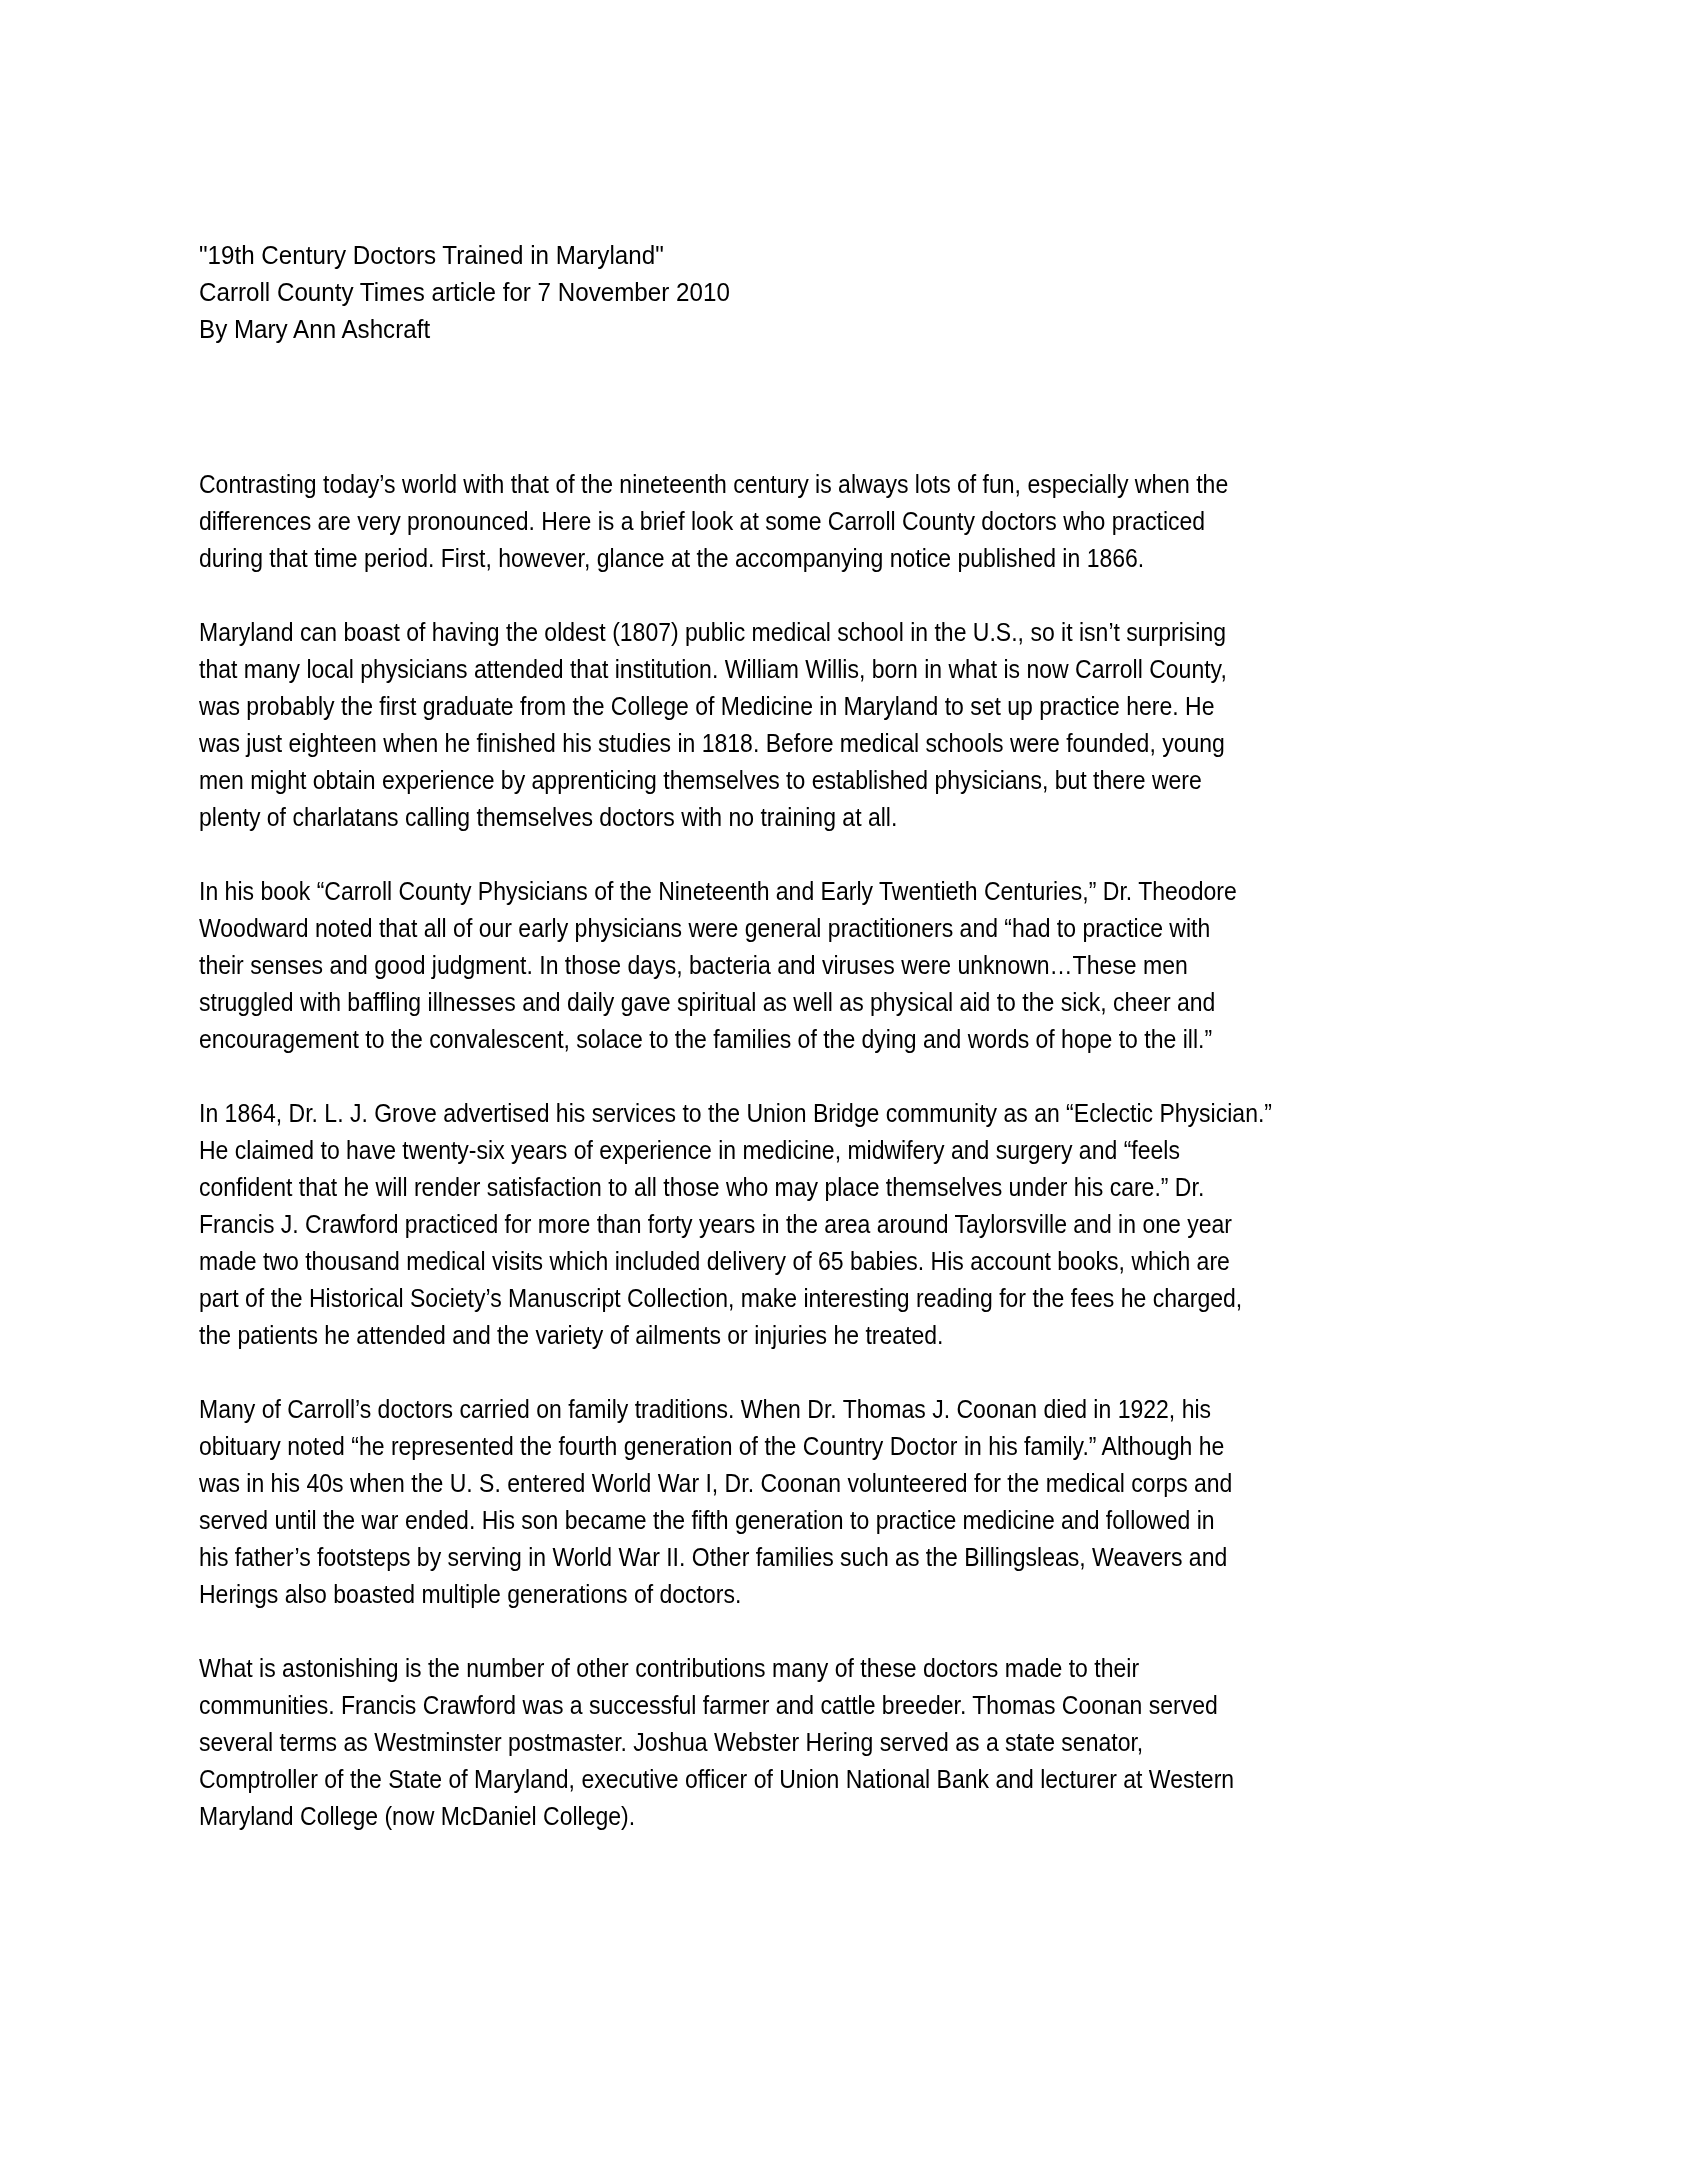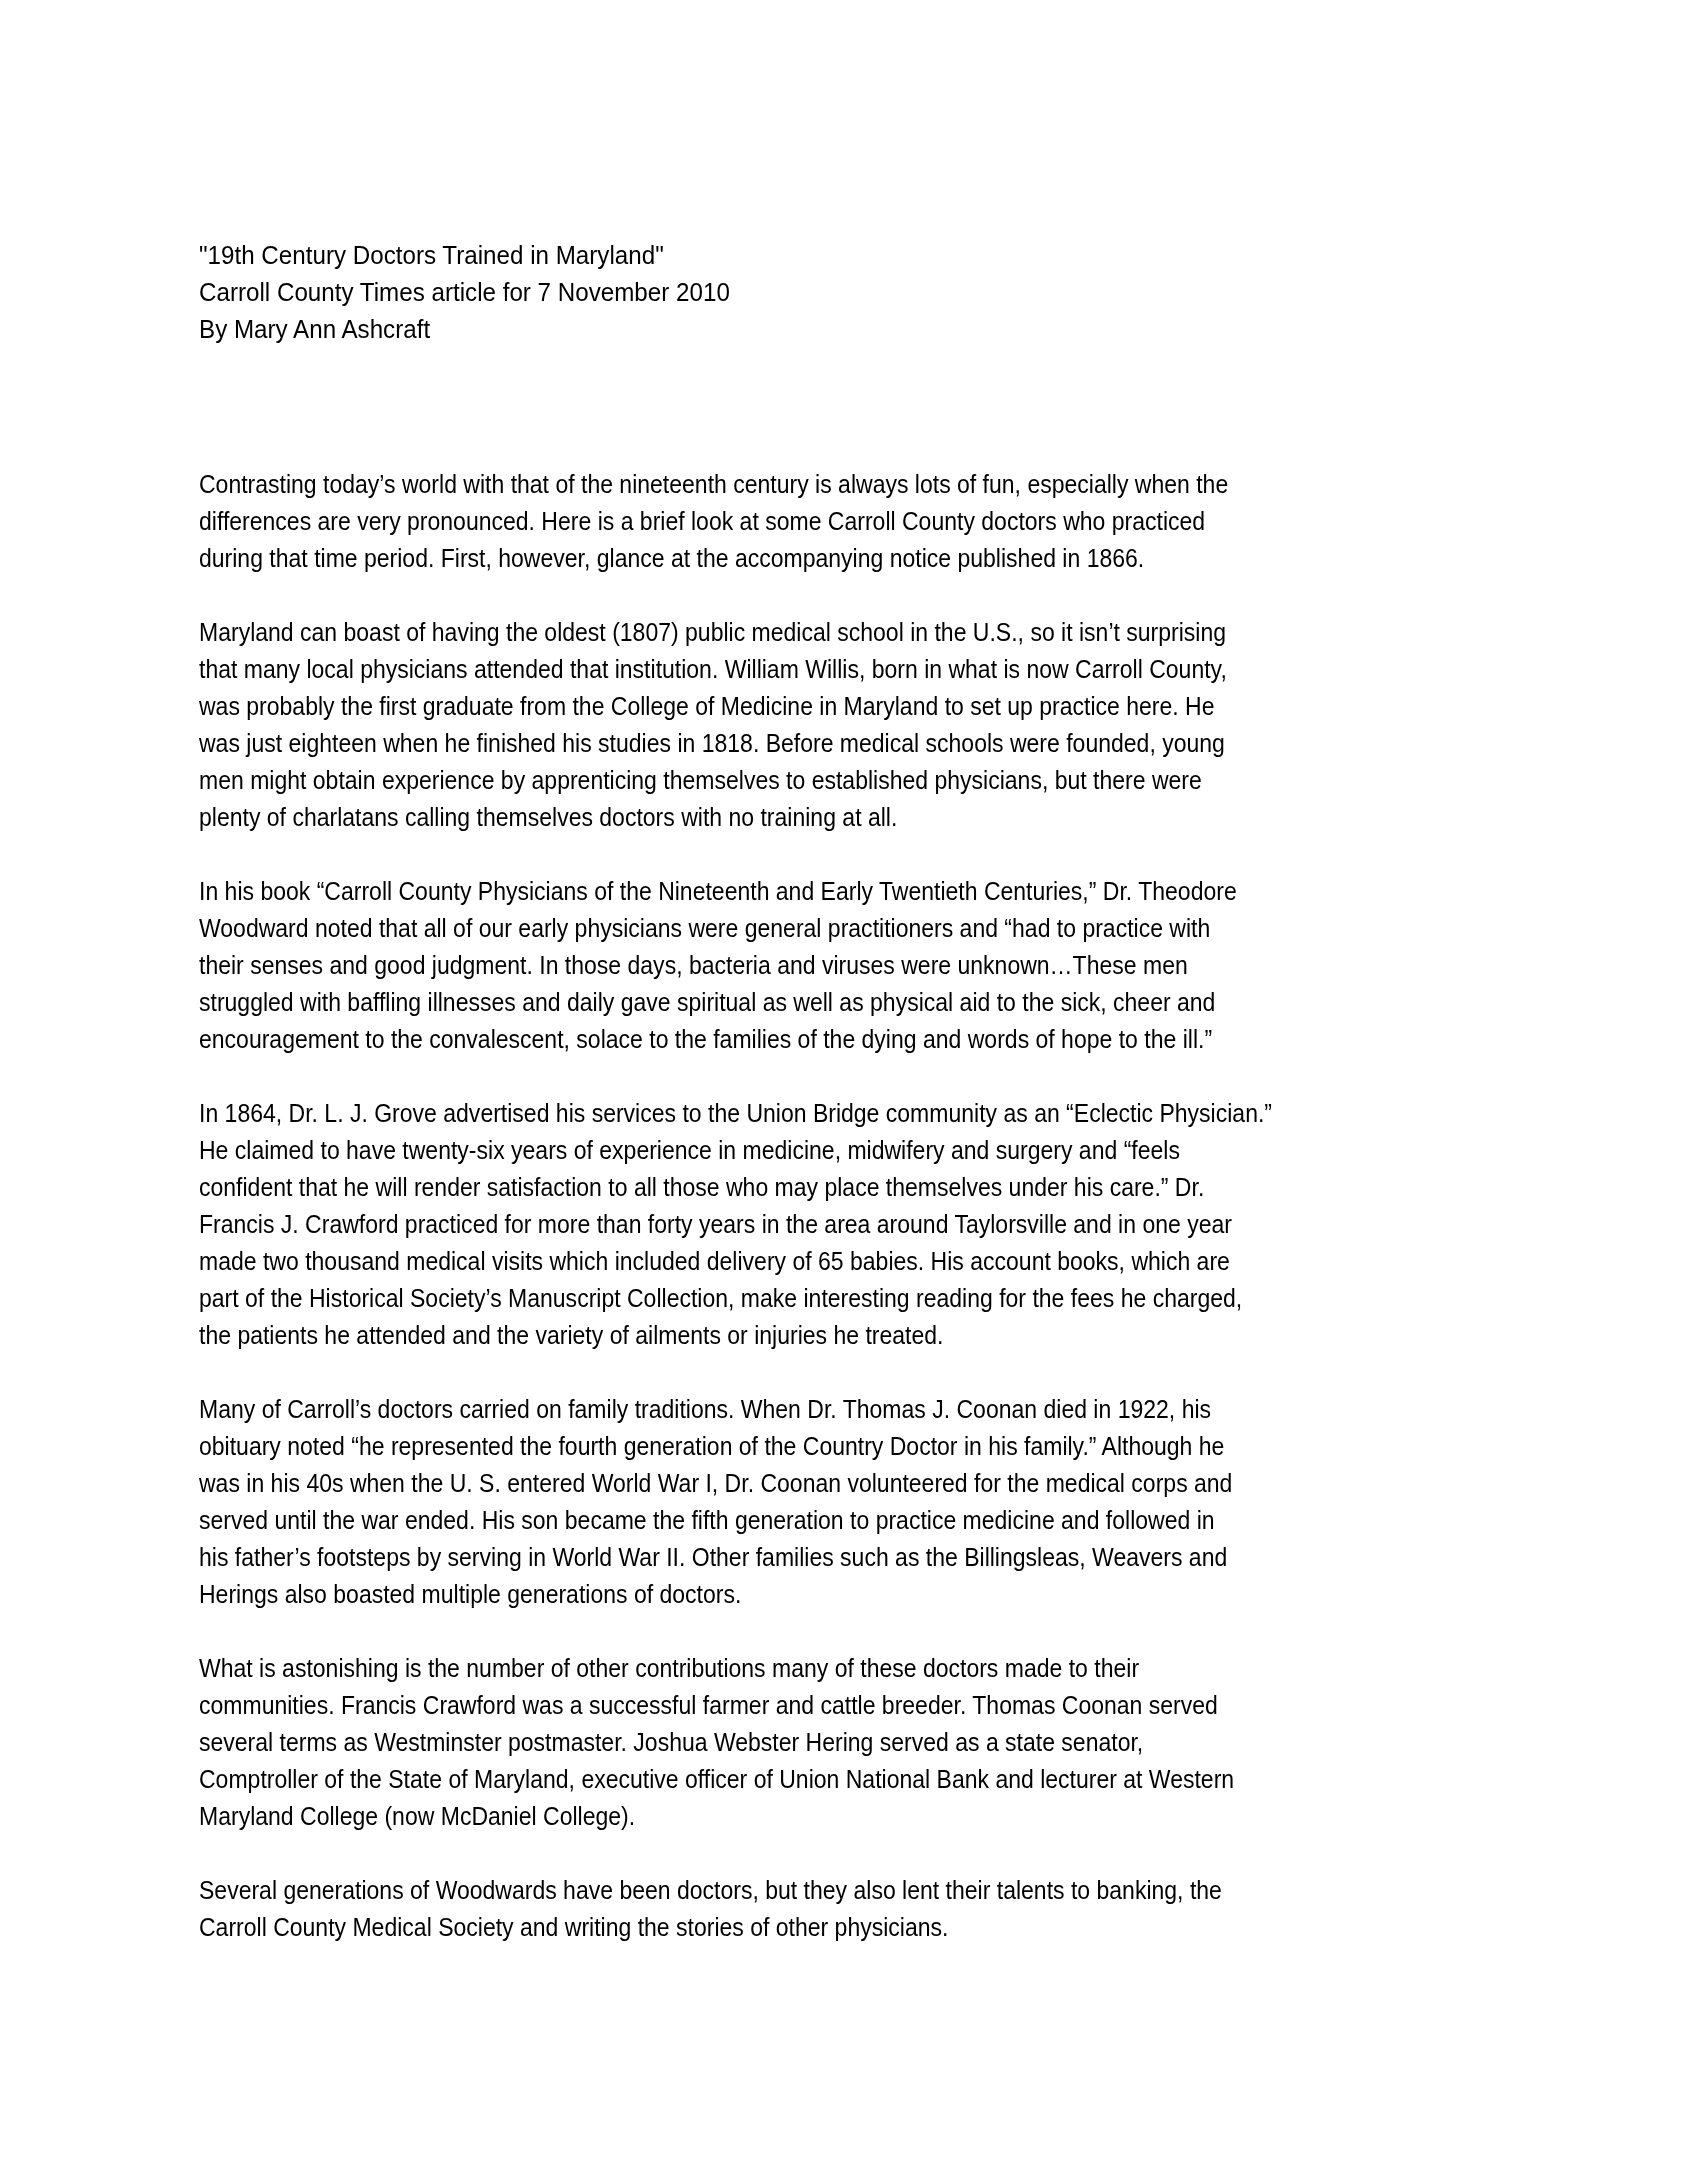--- a/index.html
+++ b/index.html
@@ -110,20 +110,16 @@
     </div>
 
     <div class="para">
       <div class="line">What is astonishing is the number of other contributions many of these doctors made to their</div>
       <div class="line">communities.  Francis Crawford was a successful farmer and cattle breeder.  Thomas Coonan served</div>
       <div class="line">several terms as Westminster postmaster.  Joshua Webster Hering served as a state senator,</div>
       <div class="line">Comptroller of the State of Maryland, executive officer of Union National Bank and lecturer at Western</div>
       <div class="line">Maryland College (now McDaniel College).</div>
     </div>
 
-    <div class="para">
-      <div class="line">Several generations of Woodwards have been doctors, but they also lent their talents to banking, the</div>
-      <div class="line">Carroll County Medical Society and writing the stories of other physicians.</div>
-    </div>
 
   </div>
 </div>
 
 
 </body></html>

